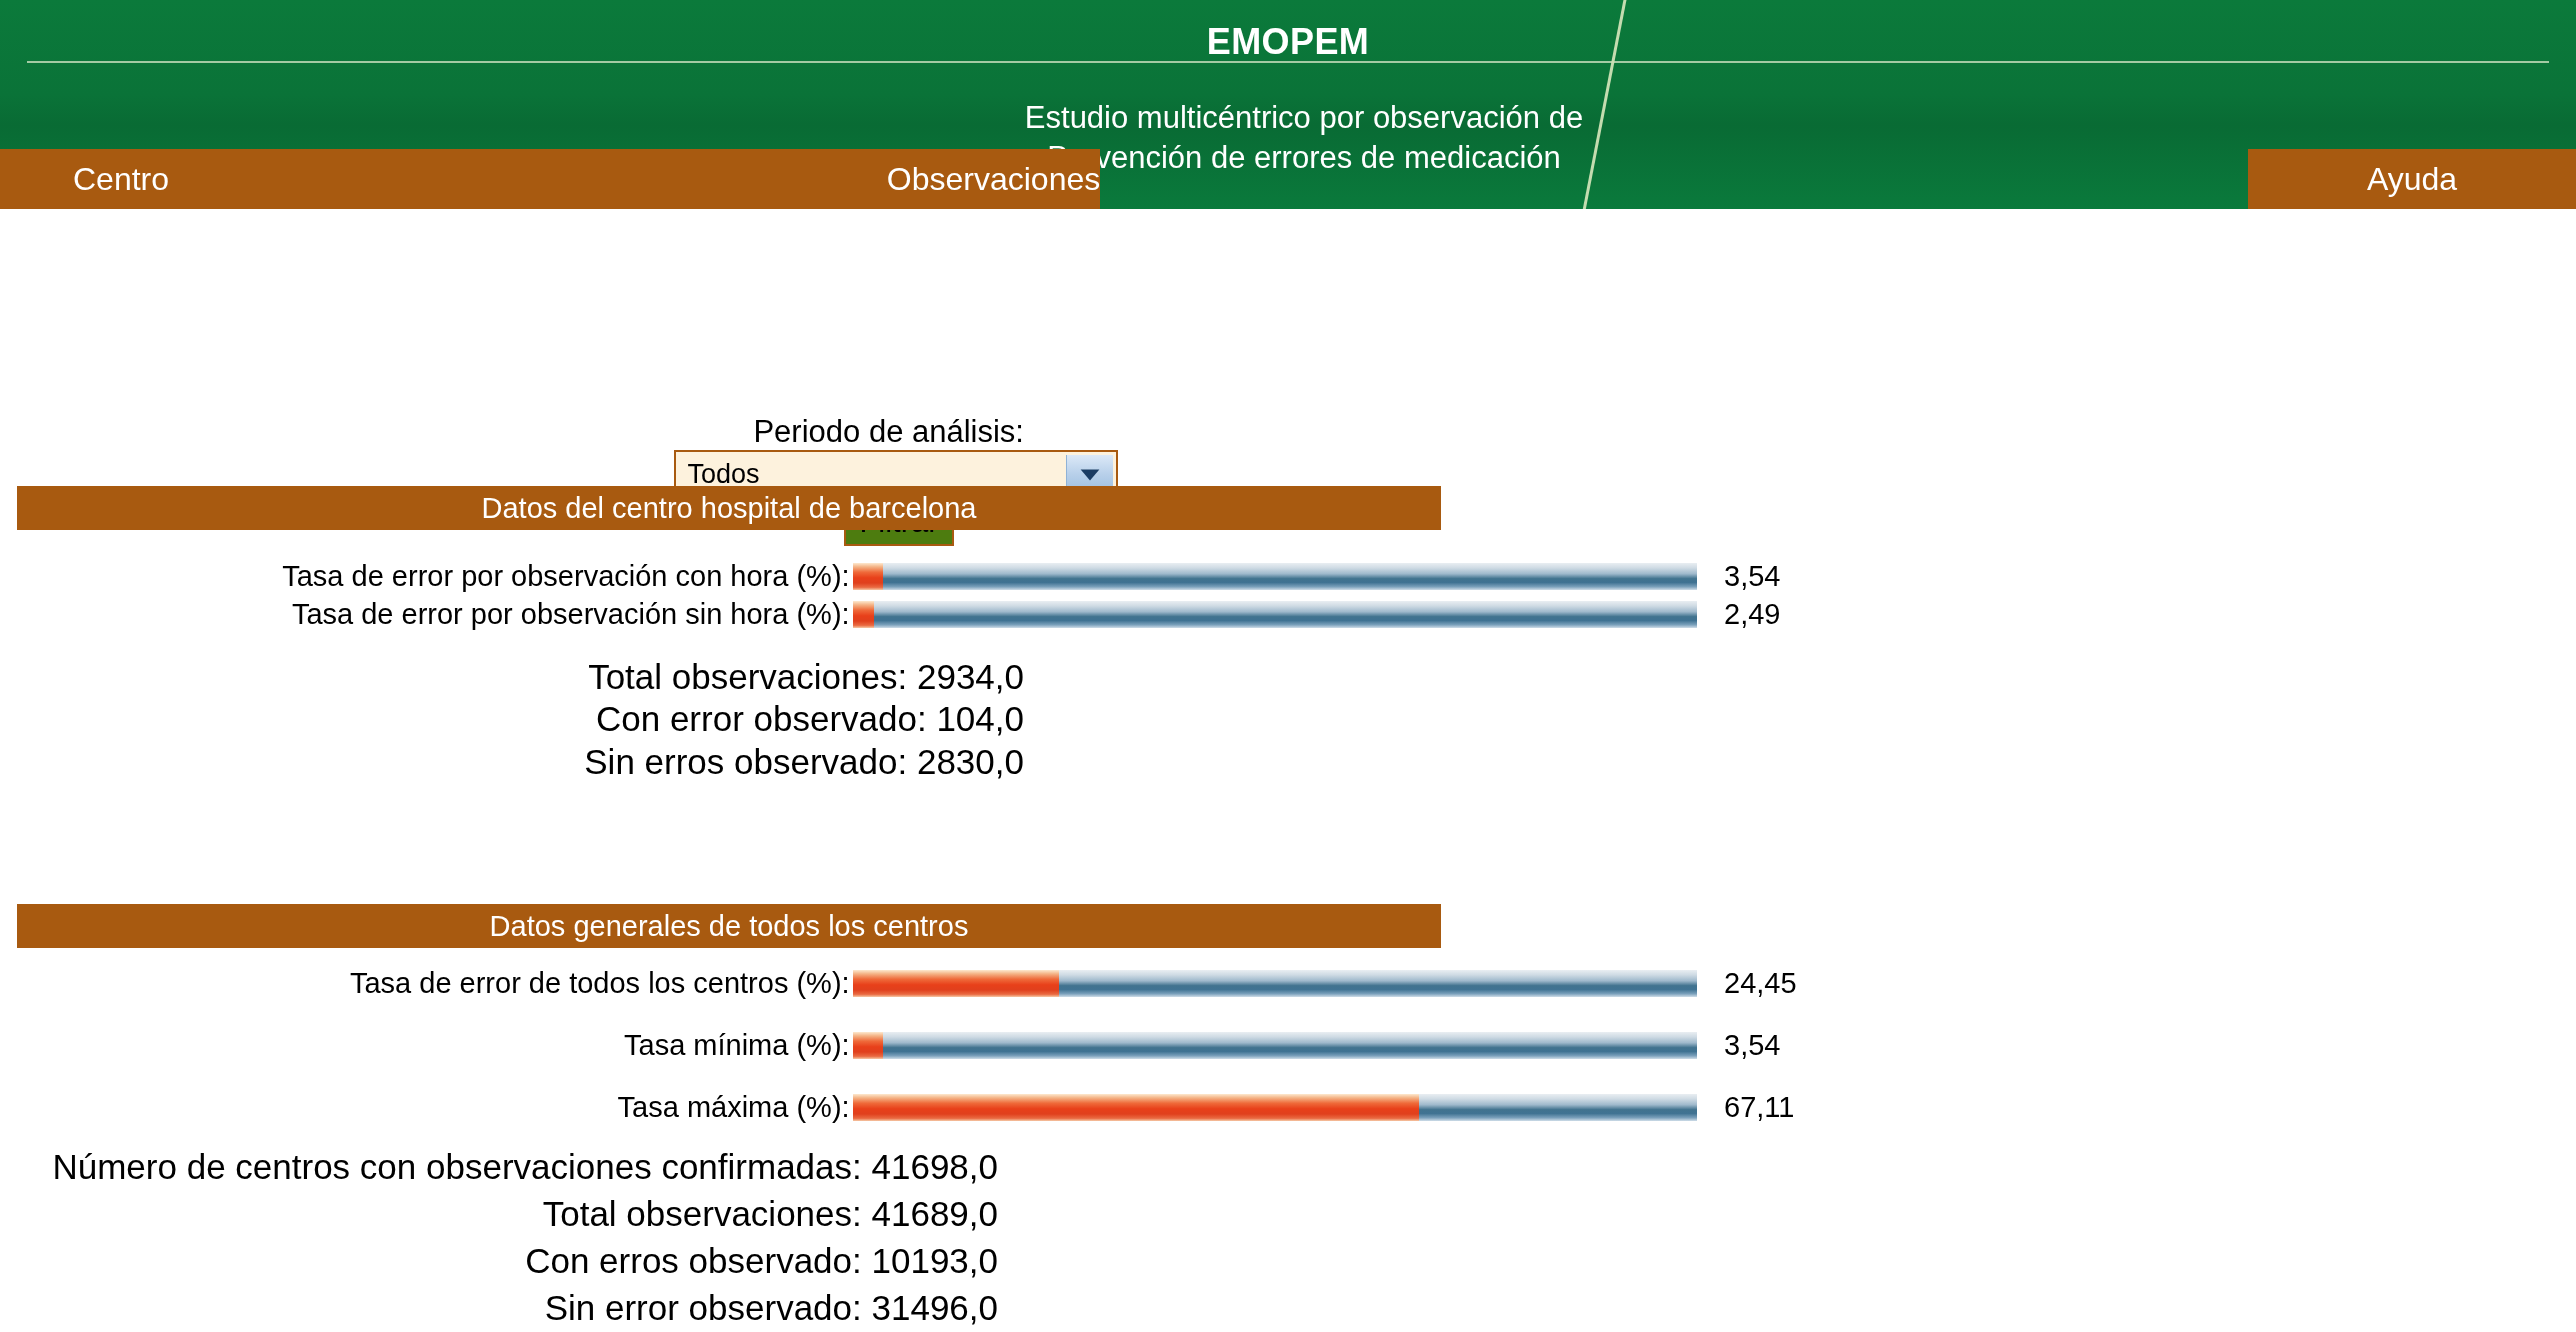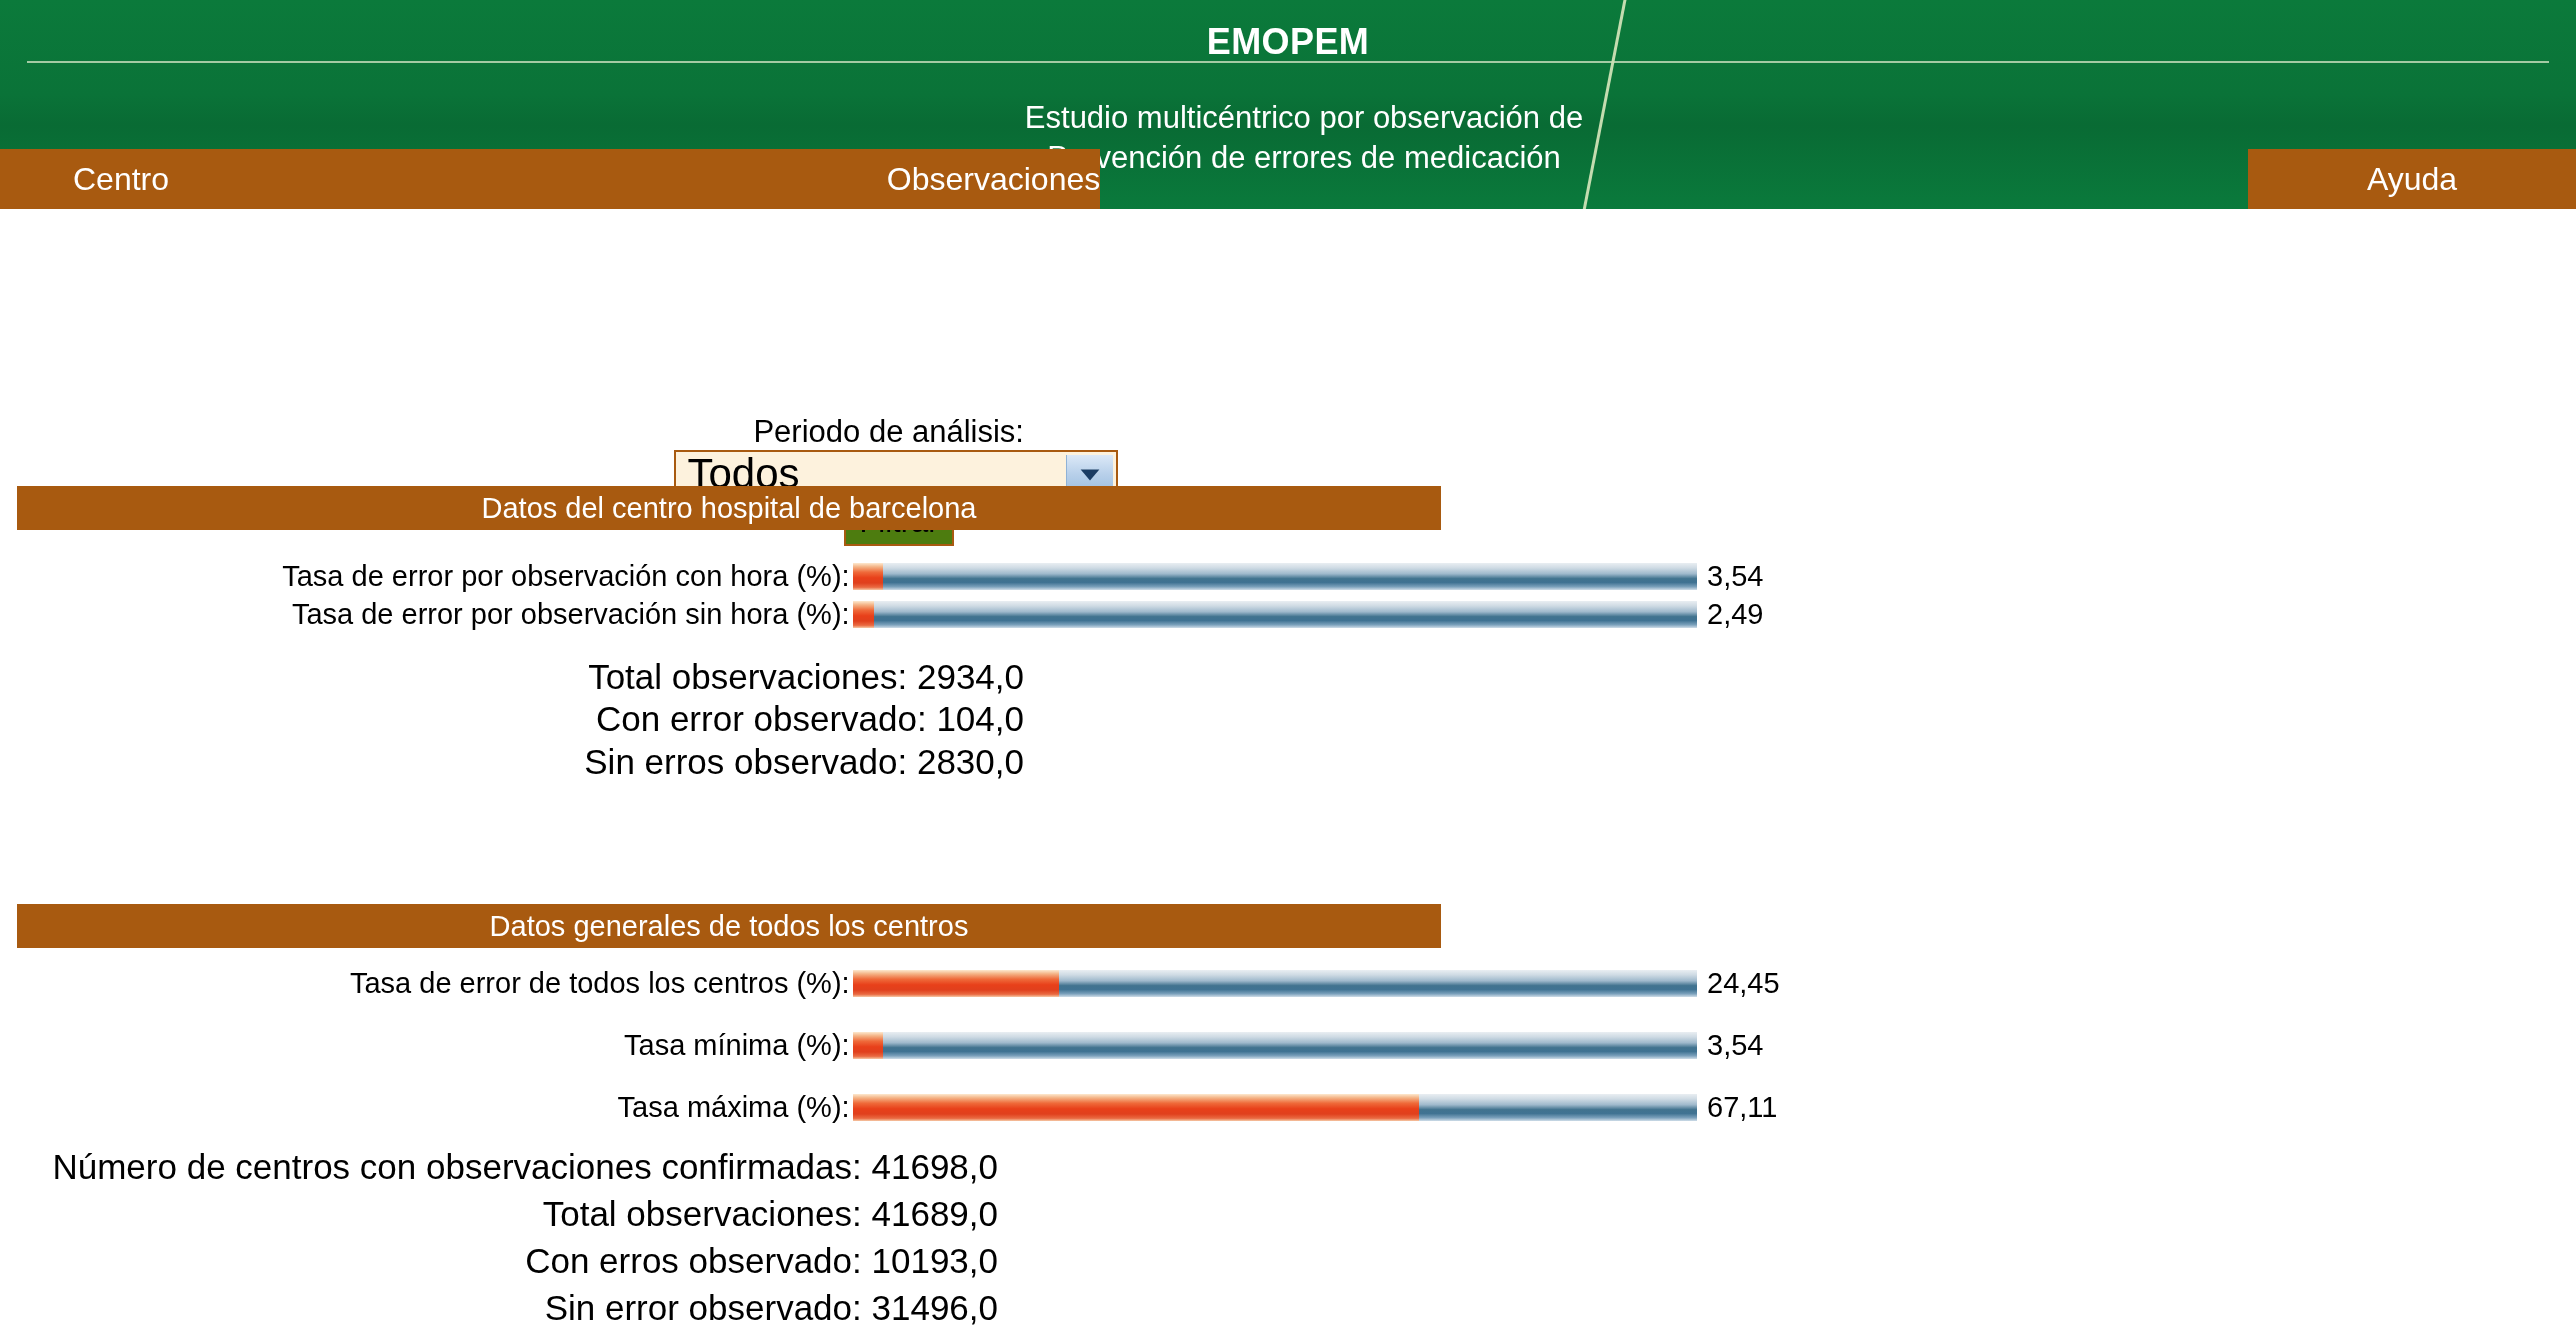--- a/index.html
+++ b/index.html
@@ -131,21 +131,21 @@
     height: 48px;
     background: #fdf2dd;
     border: 2.6px solid #a85a10;
     display: flex;
     align-items: center;
     box-sizing: border-box;
     position: relative;
     cursor: pointer;
   }
   .select-value {
-    font-size: 42px;
+    font-size: 27px;
     color: #000;
     padding-left: 12px;
   }
   .select-arrow {
     position: absolute;
     right: 2.6px;
     top: 2.6px;
     bottom: 2.6px;
     width: 46px;
     background: linear-gradient(to bottom, #dce9f7 0%, #b8d0ea 50%, #9dbfe0 100%);
@@ -211,21 +211,21 @@
     position: absolute;
     left: 0;
     top: 0;
     bottom: 0;
     background: linear-gradient(to bottom,
        #fde9cf 0%, #f4b487 14%, #ef6a3a 34%, #e8401a 55%, #e0401d 74%, #ea6a42 90%, #f6c9a6 100%);
   }
   .metric-value {
     font-size: 29px;
     color: #000;
-    padding-left: 10px;
+    padding-left: 27px;
     white-space: nowrap;
   }
 
   .note-line {
     position: absolute;
     left: 0;
     width: 1024px;
     text-align: right;
     font-size: 35px;
     color: #000;

